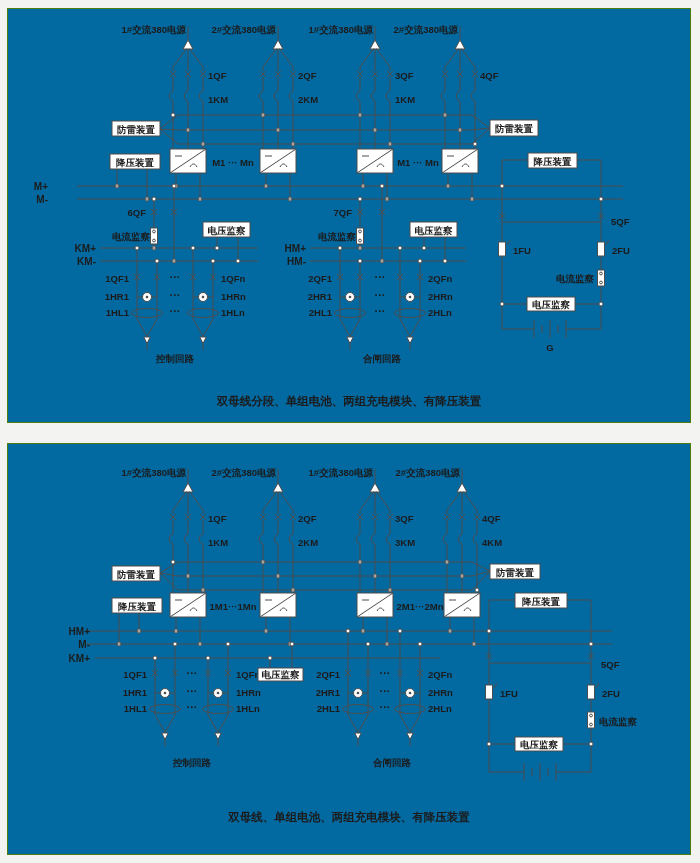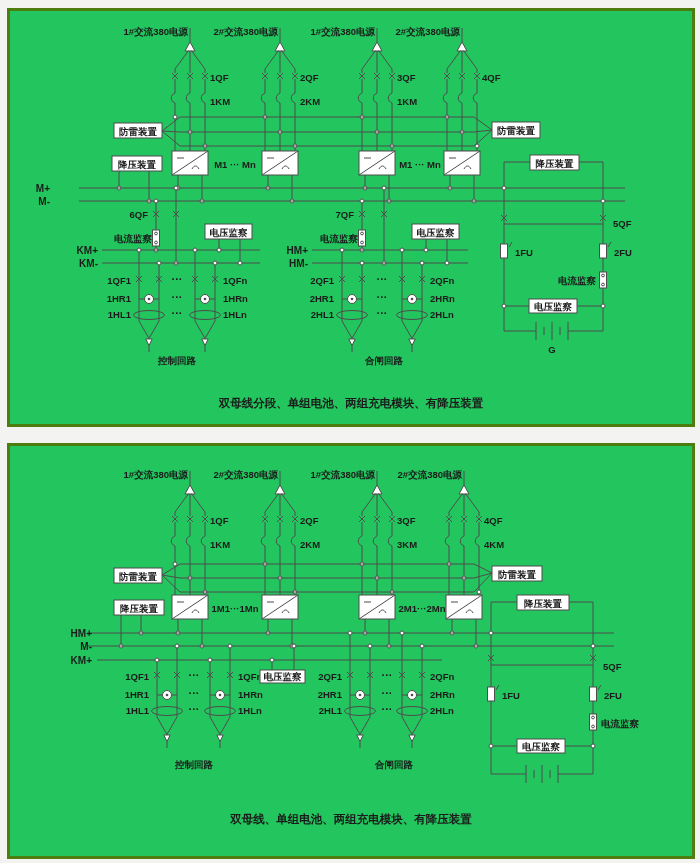--- a/index.html
+++ b/index.html
@@ -1,19 +1,19 @@
 <!DOCTYPE html>
 <html><head>
 <meta charset="utf-8">
 <style>
   html,body{margin:0;padding:0;}
   body{width:700px;height:863px;position:relative;background:#f3f3f1;
        font-family:"Liberation Sans",sans-serif;}
-  .panel{position:absolute;left:7px;width:682px;background:#22c55e;
-         border:3px solid #4d7c0f;}
+  .panel{position:absolute;left:7px;width:682px;background:#0369a1;
+         border:1px solid #4d7c0f;}
   #p1{top:8px;height:413px}
   #p2{top:443px;height:410px}
   svg{display:block}
   svg path,svg line,svg rect,svg circle,svg ellipse{stroke:#4d4d4d;fill:none;stroke-width:1}
   svg .wf{fill:#fff}
   svg .j{fill:#fff}
   svg .dot{fill:#4d4d4d;stroke:none}
   svg text{stroke:none;fill:#1b1b1b;font:bold 9.5px "Liberation Sans",sans-serif}
   svg text.tb{font:bold 10px "Liberation Sans",sans-serif}
   svg text.cap{font:bold 11.5px "Liberation Sans",sans-serif}

